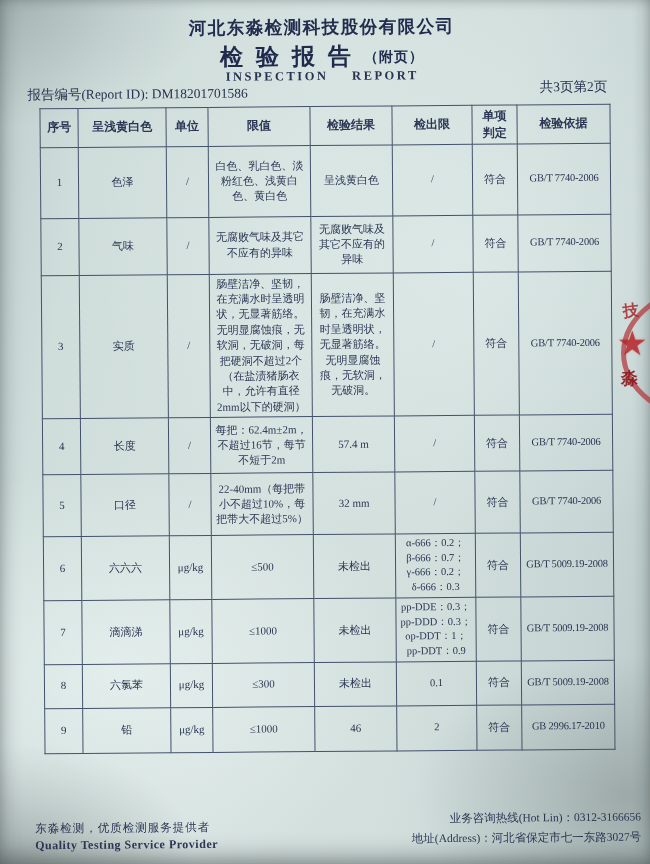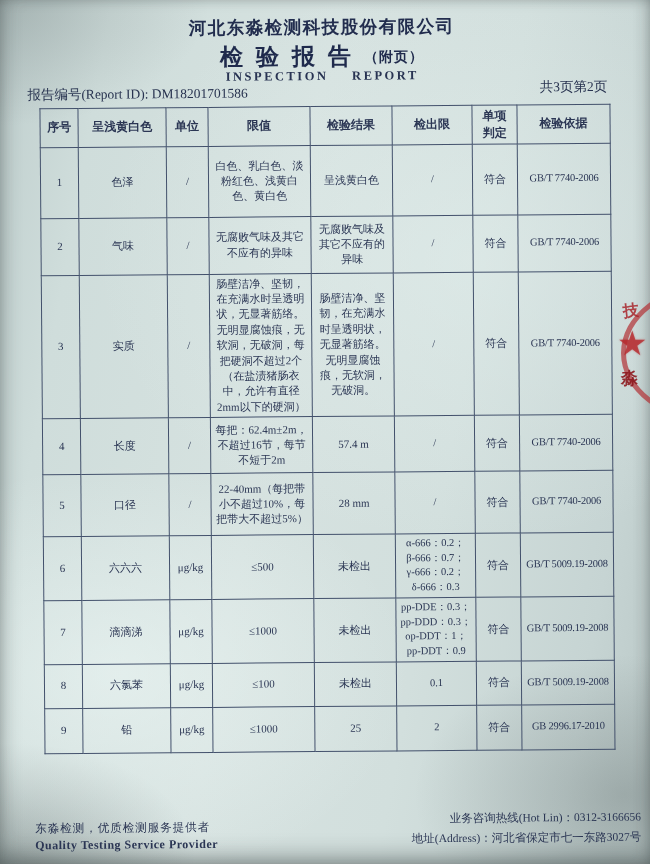--- a/index.html
+++ b/index.html
@@ -147,21 +147,21 @@
         <td>57.4 m</td>
         <td class="c-det">/</td>
         <td>符合</td>
         <td class="c-basis">GB/T 7740-2006</td>
       </tr>
       <tr class="r5">
         <td>5</td>
         <td>口径</td>
         <td>/</td>
         <td class="c-limit">22-40mm（每把带小不超过10%，每把带大不超过5%）</td>
-        <td>28 mm</td>
+        <td>32 mm</td>
         <td class="c-det">/</td>
         <td>符合</td>
         <td class="c-basis">GB/T 7740-2006</td>
       </tr>
       <tr class="r6">
         <td>6</td>
         <td>六六六</td>
         <td>μg/kg</td>
         <td class="c-limit">≤500</td>
         <td>未检出</td>
@@ -182,32 +182,32 @@
 pp-DDD：0.3；
 op-DDT：1；
 pp-DDT：0.9</td>
         <td>符合</td>
         <td class="c-basis">GB/T 5009.19-2008</td>
       </tr>
       <tr class="r8">
         <td>8</td>
         <td>六氯苯</td>
         <td>μg/kg</td>
-        <td class="c-limit">≤100</td>
+        <td class="c-limit">≤300</td>
         <td>未检出</td>
         <td class="c-det">0.1</td>
         <td>符合</td>
         <td class="c-basis">GB/T 5009.19-2008</td>
       </tr>
       <tr class="r9">
         <td>9</td>
         <td>铅</td>
         <td>μg/kg</td>
         <td class="c-limit">≤1000</td>
-        <td>25</td>
+        <td>46</td>
         <td class="c-det">2</td>
         <td>符合</td>
         <td class="c-basis">GB 2996.17-2010</td>
       </tr>
     </tbody>
       </table>
 
     <div class="footer-left">
       <div class="cn">东淼检测，优质检测服务提供者</div>
       <div class="en">Quality Testing Service Provider</div>

